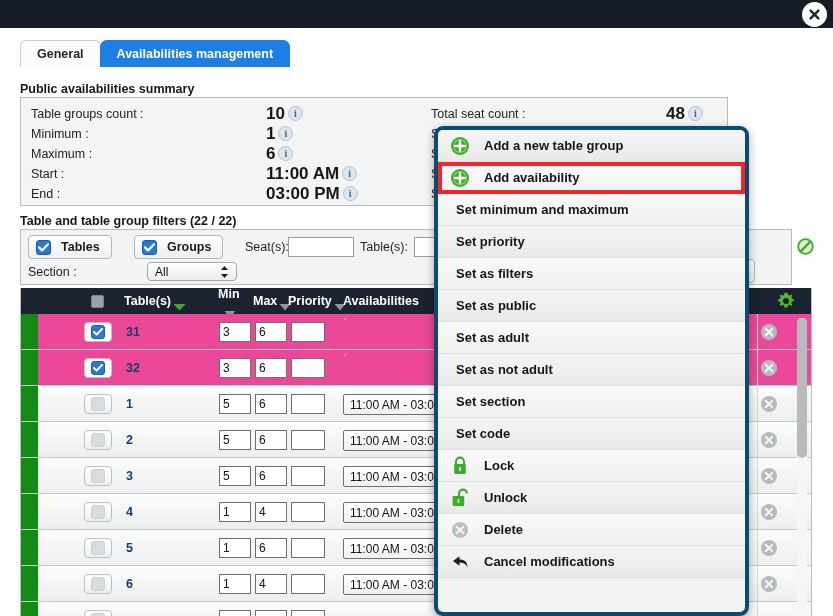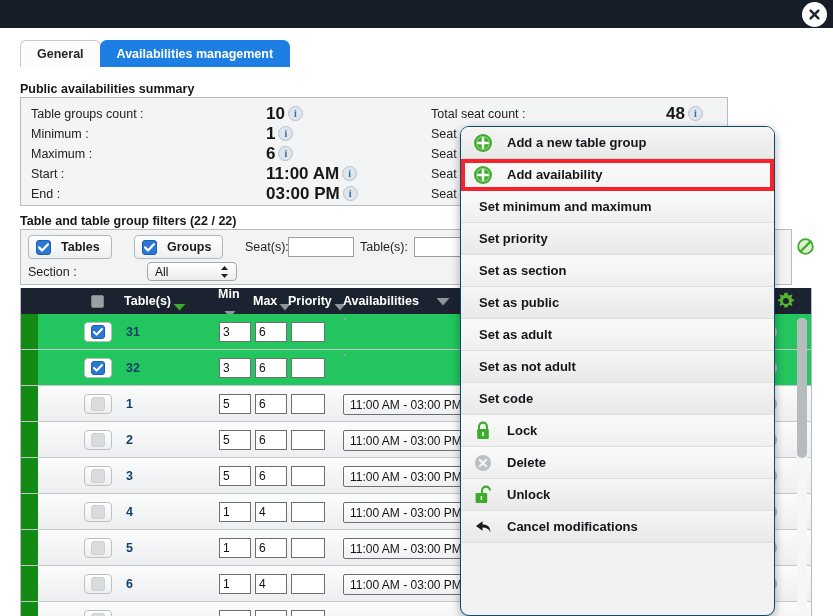--- a/index.html
+++ b/index.html
@@ -161,21 +161,21 @@
   .sortarrow { display:inline-block; margin-left:2px; }
   .gear {
     position: absolute; right: 16px; top: 4px; cursor: pointer;
   }
   .row {
     height: 36px; position: relative;
     display: flex; align-items: center;
     border-bottom: 1px solid #c3c8cb;
     background: linear-gradient(#fbfcfc,#eceeef);
   }
-  .row.selected { background: #22c55e; }
+  .row.selected { background: #ec4899; }
   .rowbar { position: absolute; left: 0; top: 0; width: 17px; height: 100%; background: #138a13; }
   .rowcb {
     position: absolute; left: 63px; top: 8px;
     width: 28px; height: 20px; border-radius: 4px;
     border: 1px solid #bcc0c3;
     background: linear-gradient(#ffffff,#eceeef);
     display: flex; align-items: center; justify-content: center;
     cursor: pointer;
   }
   .rowcb .box {
@@ -228,24 +228,24 @@
     background: #f5f6f6; border-radius: 5px;
   }
   .scrollthumb {
     position: absolute; left: 0; top: 0;
     width: 10px; height: 140px; border-radius: 5px;
     background: #b8bbbd; cursor: pointer;
   }
 
   
   .ctxmenu {
-    position: absolute; left: 460px; top: 126px;
+    position: absolute; left: 434px; top: 126px;
     width: 315px; height: 490px;
     background: #f2f2f2;
-    border: 1px solid #0c4a6e; border-radius: 9px;
+    border: 4px solid #0c4a6e; border-radius: 9px;
     box-shadow: 0 3px 10px rgba(0,0,0,0.33);
     overflow: hidden;
     z-index: 40;
   }
   .mi {
     height: 32px; display: flex; align-items: center;
     padding-left: 18px;
     font-weight: bold; font-size: 13px; color: #15151a;
     border-bottom: 1px solid #dededf;
     background: linear-gradient(#f5f5f5,#e9e9e9);
@@ -640,63 +640,66 @@
         </span>
         <span>Add availability</span>
       </div>
       <div class="mi alt">
         <span>Set minimum and maximum</span>
       </div>
       <div class="mi">
         <span>Set priority</span>
       </div>
       <div class="mi alt">
-        <span>Set as section</span>
+        <span>Set as filters</span>
       </div>
       <div class="mi">
         <span>Set as public</span>
       </div>
       <div class="mi alt">
         <span>Set as adult</span>
       </div>
       <div class="mi">
         <span>Set as not adult</span>
+      </div>
+      <div class="mi alt">
+        <span>Set section</span>
       </div>
       <div class="mi">
         <span>Set code</span>
       </div>
       <div class="mi alt has-icon">
         <span class="mi-icon">
           <svg width="18" height="19" viewBox="0 0 18 19">
             <path d="M5 8 V5.6 a4 4 0 0 1 8 0 V8" fill="none" stroke="#3dab2b" stroke-width="2.1"></path>
             <rect x="3.2" y="8" width="11.6" height="10" rx="1.2" fill="#3dab2b"></rect>
             <rect x="8.2" y="11" width="1.6" height="4" fill="#eaf6e3"></rect>
           </svg>
         </span>
         <span>Lock</span>
       </div>
-      <div class="mi alt has-icon">
-        <span class="mi-icon">
-          <svg width="18" height="18" viewBox="0 0 18 18">
-            <circle cx="9" cy="9" r="8" fill="#bcbfc2"></circle>
-            <path d="M5.7 5.7 L12.3 12.3 M12.3 5.7 L5.7 12.3" stroke="#f4f5f6" stroke-width="2" stroke-linecap="round"></path>
-          </svg>
-        </span>
-        <span>Delete</span>
-      </div>
       <div class="mi has-icon">
         <span class="mi-icon">
           <svg width="18" height="19" viewBox="0 0 18 19">
             <path d="M8 8 V5.6 a4 4 0 0 1 8 0" fill="none" stroke="#3dab2b" stroke-width="2.1"></path>
             <rect x="1.6" y="8" width="11.6" height="10" rx="1.2" fill="#3dab2b"></rect>
             <rect x="6.6" y="11" width="1.6" height="4" fill="#eaf6e3"></rect>
           </svg>
         </span>
         <span>Unlock</span>
       </div>
+      <div class="mi alt has-icon">
+        <span class="mi-icon">
+          <svg width="18" height="18" viewBox="0 0 18 18">
+            <circle cx="9" cy="9" r="8" fill="#bcbfc2"></circle>
+            <path d="M5.7 5.7 L12.3 12.3 M12.3 5.7 L5.7 12.3" stroke="#f4f5f6" stroke-width="2" stroke-linecap="round"></path>
+          </svg>
+        </span>
+        <span>Delete</span>
+      </div>
       <div class="mi has-icon">
         <span class="mi-icon">
           <svg width="19" height="16" viewBox="0 0 19 16">
             <path d="M8.5 2.2 L2 7 L8.5 11.8 L8.5 8.6 C12.5 8.6 15 10 16.4 13.4 C16.4 7.2 13.4 5.4 8.5 5.4 Z" fill="#1b1b1b"></path>
           </svg>
         </span>
         <span>Cancel modifications</span>
       </div>
     </div>
 

